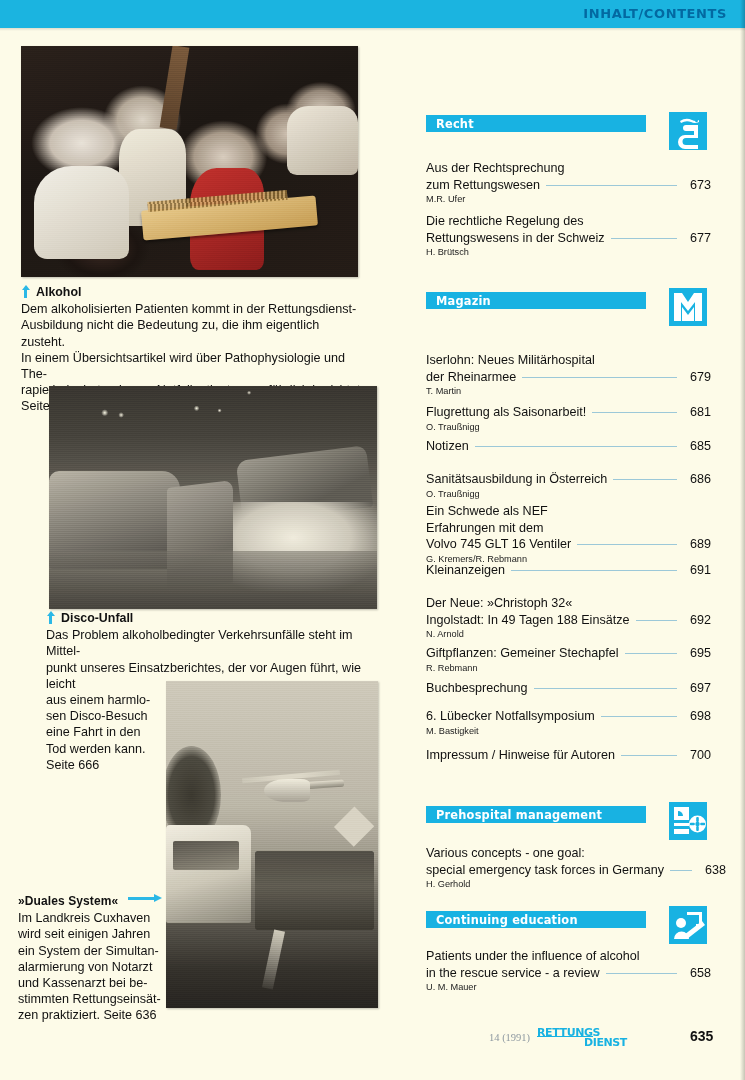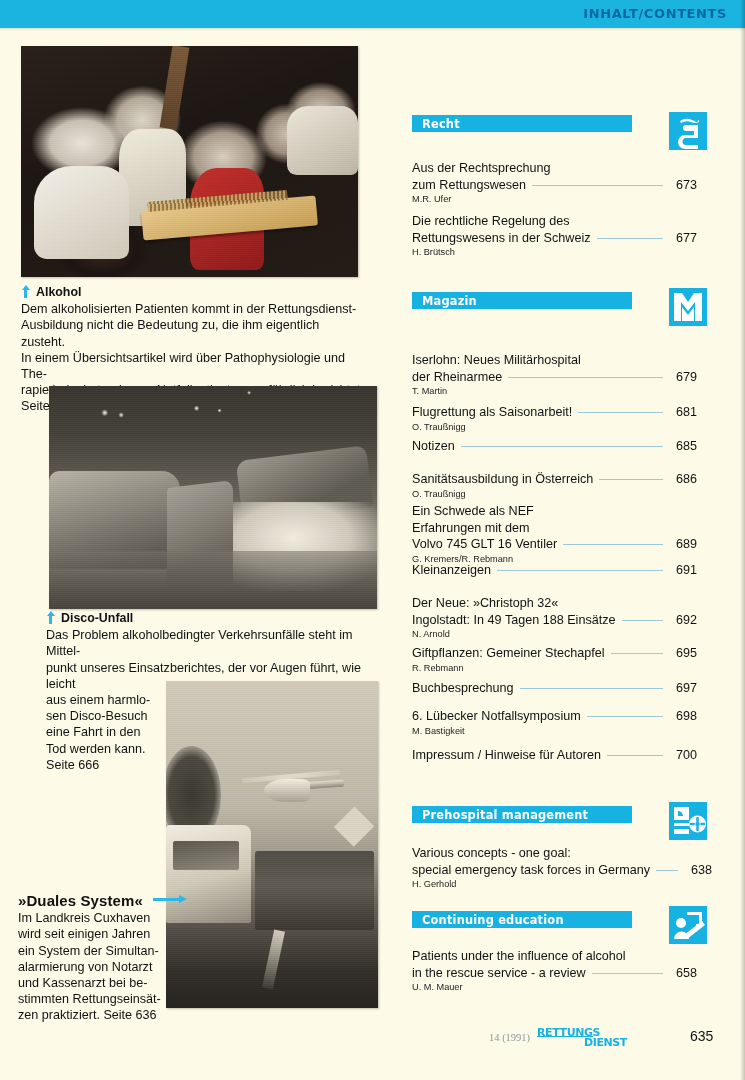--- a/index.html
+++ b/index.html
@@ -302,22 +302,22 @@
     right: 0; top: 0;
     border-top: 4.5px solid transparent;
     border-bottom: 4.5px solid transparent;
     border-left: 8px solid #2bb8e6;
   }
 
   #caption-alkohol { left: 21px; top: 284px; width: 345px; }
   #caption-disco   { left: 46px; top: 610px; width: 335px; }
   #caption-disco .narrow { width: 112px; }
   #caption-duales  { left: 18px; top: 893px; width: 150px; }
-  #caption-duales .cap-head { font-size: 15px; letter-spacing: 0.1px; }
-  .section { position: absolute; left: 412px; border-radius: 6px; }
+  #caption-duales .cap-head { font-size: 12px; letter-spacing: 0.1px; }
+  .section { position: absolute; left: 426px; border-radius: 6px; }
   .section-bar {
     position: relative;
     width: 220px; height: 17px;
     background: #18b2e2;
   }
   .section-bar span {
     position: absolute;
     left: 10px; top: 2px;
     color: #ffffff;
     font-size: 11.4px;
@@ -390,21 +390,21 @@
   .footer-logo .l2 { top: 10px; left: 6px; margin-left: 41px; }
   .footer-logo .bar {
     position: absolute; left: 0; top: 9.5px;
     width: 56px; height: 1.4px;
     background: #18b2e2;
   }
   .footer-page {
     position: absolute;
     left: 690px; top: 1028px;
     font-size: 14px;
-    font-weight: normal;
+    font-weight: bold;
     color: #111111;
   }
   .page-edge {
     position: absolute;
     right: 0; top: 0;
     width: 5px; height: 1080px;
     background: linear-gradient(to left, rgba(0,0,0,0.22), rgba(0,0,0,0));
   }
 </style>
 </head>

